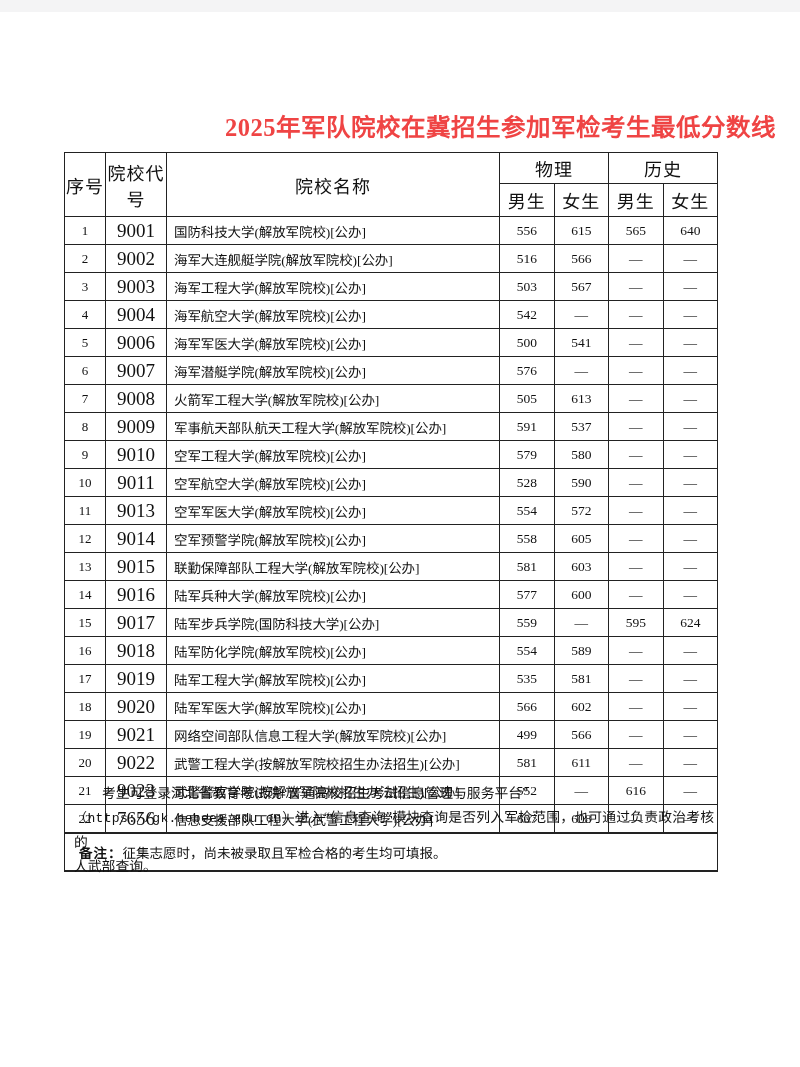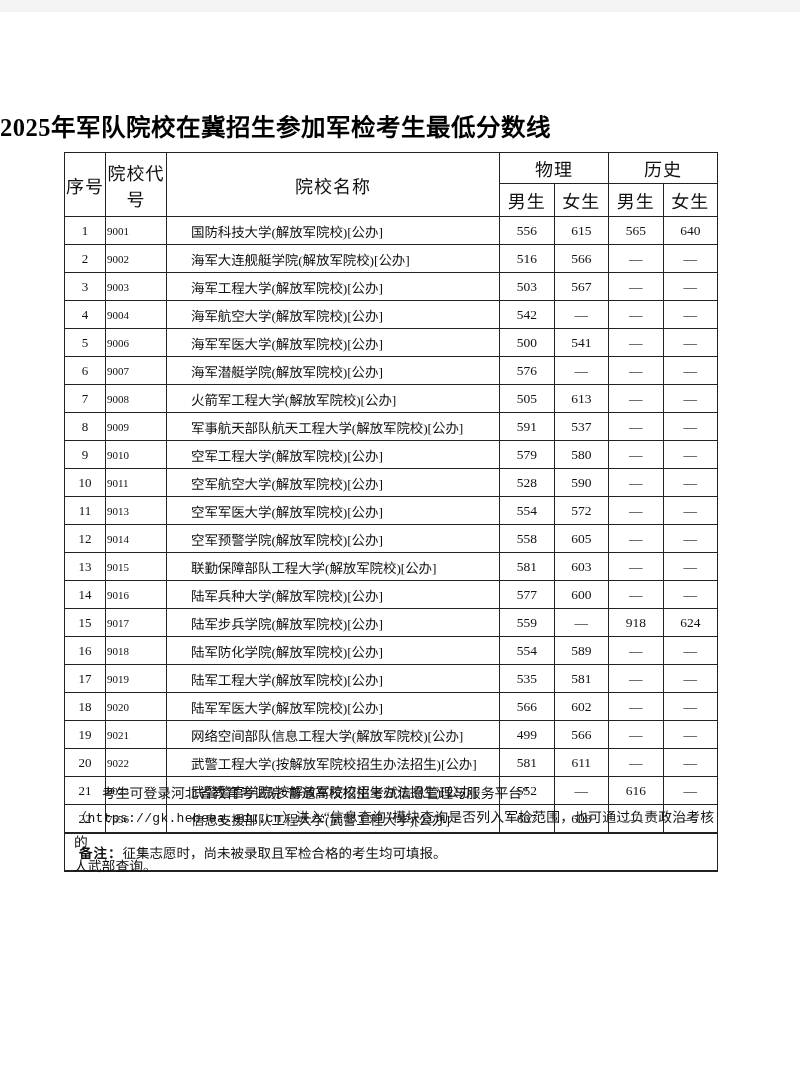--- a/index.html
+++ b/index.html
@@ -63,25 +63,25 @@
     transform-origin: left top;
     opacity: .42;
   }
 
   
   .doc-title {
     position: absolute;
     top: 108px;
     left: 0;
     width: 776px;
-    text-align: left;
+    text-align: right;
     font-size: 24.5px;
     font-weight: bold;
     letter-spacing: 0.5px;
-    color: #000000;
+    color: #ef4444;
     z-index: 10;
     font-family: "Liberation Serif", "DejaVu Serif", serif;
   }
 
   
   .table-wrap {
     position: absolute;
     left: 64px;
     top: 152px;
     width: 648px;
@@ -117,28 +117,28 @@
   th.hdr-sub { width: 54px; height: 28px; }
 
   tbody td { height: 25px; }
   td.c-seq {
     width: 40px;
     text-align: center;
     font-size: 13px;
   }
   td.c-code {
     width: 60px;
-    text-align: left;
-    font-size: 11px;
+    text-align: center;
+    font-size: 19px;
   }
   td.c-name {
     width: 332px;
     text-align: left;
     font-size: 13.5px;
-    padding-left: 24px;
+    padding-left: 7px;
     white-space: nowrap;
     letter-spacing: -0.1px;
   }
   td.c-score {
     width: 54px;
     text-align: center;
     font-size: 13.5px;
   }
   td.c-score.dash { letter-spacing: 0; }
 
@@ -328,24 +328,24 @@
             <td class="c-code">9016</td>
             <td class="c-name">陆军兵种大学(解放军院校)[公办]</td>
             <td class="c-score">577</td>
             <td class="c-score">600</td>
             <td class="c-score dash">—</td>
             <td class="c-score dash">—</td>
           </tr>
           <tr>
             <td class="c-seq">15</td>
             <td class="c-code">9017</td>
-            <td class="c-name">陆军步兵学院(解放军院校)[公办]</td>
+            <td class="c-name">陆军步兵学院(国防科技大学)[公办]</td>
             <td class="c-score">559</td>
             <td class="c-score dash">—</td>
-            <td class="c-score">918</td>
+            <td class="c-score">595</td>
             <td class="c-score">624</td>
           </tr>
           <tr>
             <td class="c-seq">16</td>
             <td class="c-code">9018</td>
             <td class="c-name">陆军防化学院(解放军院校)[公办]</td>
             <td class="c-score">554</td>
             <td class="c-score">589</td>
             <td class="c-score dash">—</td>
             <td class="c-score dash">—</td>

